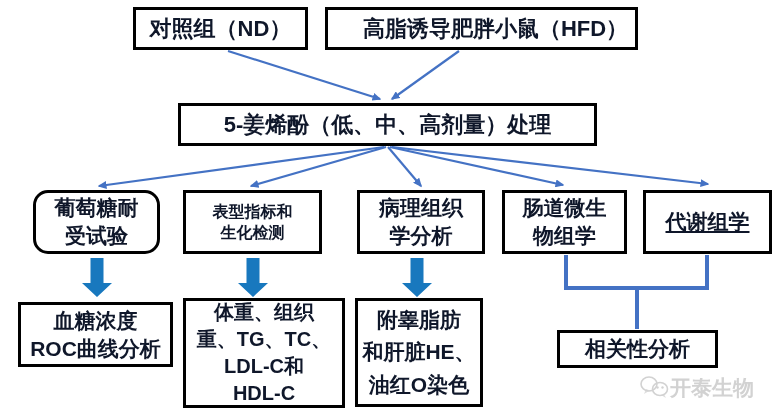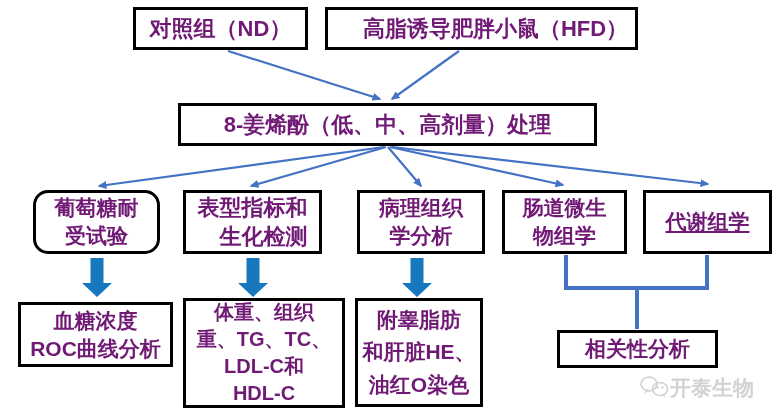--- a/index.html
+++ b/index.html
@@ -17,29 +17,29 @@
   .node{
     position:absolute;
     box-sizing:border-box;
     border:3px solid #000000;
     background:#ffffff;
     display:flex;
     align-items:center;
     justify-content:center;
     text-align:center;
     font-weight:bold;
-    color:#701a75;
+    color:#0f172a;
     white-space:pre-line;
     line-height:1.32;
   }
   .n-a{left:133px;top:7px;width:175px;height:43px;font-size:22px;}
   .n-b{left:325px;top:7px;width:313px;height:43px;font-size:22px;padding-left:28px;}
   .n-c{left:178px;top:103px;width:419px;height:43px;font-size:22px;}
   .n-d{left:33px;top:190px;width:127px;height:64px;font-size:21px;border-radius:15px;}
-  .n-e{left:183px;top:190px;width:139px;height:64px;font-size:22px;text-align:right;}
+  .n-e{left:183px;top:190px;width:139px;height:64px;font-size:16px;}
   .n-f{left:357px;top:190px;width:128px;height:64px;font-size:21px;}
   .n-g{left:502px;top:190px;width:125px;height:64px;font-size:21px;}
   .n-h{left:643px;top:190px;width:129px;height:64px;font-size:21px;text-decoration:underline;}
   .n-i{left:18px;top:302px;width:155px;height:65px;font-size:21px;}
   .n-j{left:183px;top:298px;width:162px;height:110px;font-size:20px;line-height:1.36;}
   .n-k{left:355px;top:298px;width:128px;height:109px;font-size:21px;line-height:1.55;}
   .n-l{left:557px;top:330px;width:161px;height:38px;font-size:21px;}
   .watermark{
     position:absolute;left:640px;top:372px;width:136px;height:32px;
     display:flex;align-items:center;gap:0;
@@ -73,21 +73,21 @@
     <polyline points="566,255 566,288 707,288 707,255" fill="none" stroke="#4472c4" stroke-width="4"></polyline>
     <line x1="637" y1="288" x2="637" y2="329" stroke="#4472c4" stroke-width="4"></line>
 
     <polygon points="90.5,258 103.5,258 103.5,283 112,283 97,297 82,283 90.5,283" fill="#1878be"></polygon>
     <polygon points="246.5,258 259.5,258 259.5,283 268,283 253,297 238,283 246.5,283" fill="#1878be"></polygon>
     <polygon points="410.5,258 423.5,258 423.5,283 432,283 417,297 402,283 410.5,283" fill="#1878be"></polygon>
   </svg>
 
   <div class="node n-a">对照组（ND）</div>
   <div class="node n-b">高脂诱导肥胖小鼠（HFD）</div>
-  <div class="node n-c">8-姜烯酚（低、中、高剂量）处理</div>
+  <div class="node n-c">5-姜烯酚（低、中、高剂量）处理</div>
   <div class="node n-d">葡萄糖耐
 受试验</div>
   <div class="node n-e">表型指标和
 生化检测</div>
   <div class="node n-f">病理组织
 学分析</div>
   <div class="node n-g">肠道微生
 物组学</div>
   <div class="node n-h">代谢组学</div>
   <div class="node n-i">血糖浓度

